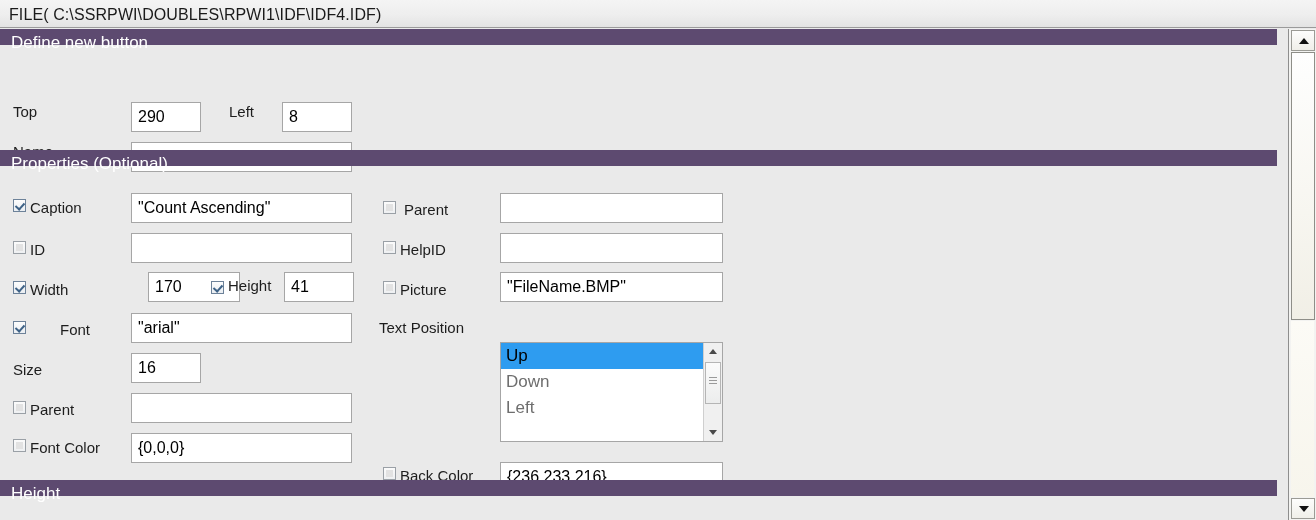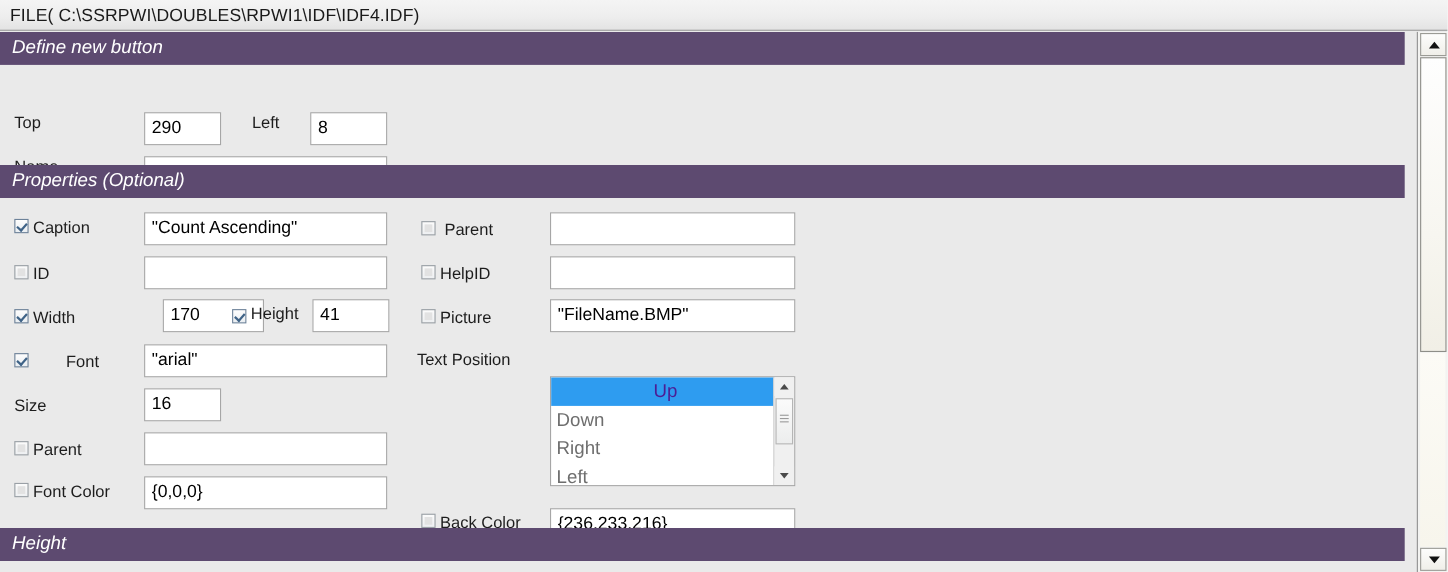--- a/index.html
+++ b/index.html
@@ -50,23 +50,22 @@
     height: 491px;
     background: #eaeaea;
     overflow: hidden;
   }
 
   
   .section-bar {
     position: absolute;
     left: 0;
     width: 1277px;
-    height: 30px;
+    height: 16px;
     background: #5d4a70;
-    font-style: italic;
   }
   .section-bar .section-title {
     position: absolute;
     left: 11px;
     top: 4px;
     color: #ffffff;
     font-size: 17px;
     font-weight: normal;
     white-space: nowrap;
   }
@@ -151,22 +150,21 @@
     height: 26px;
     line-height: 26px;
     font-size: 17px;
     color: #6e6e6e;
     padding-left: 5px;
     box-sizing: border-box;
     white-space: nowrap;
   }
   .lb-item.selected {
     background: #2e9cf0;
-    color: #4c1d95;
-    text-align: center;
+    color: #000000;
   }
   .lb-scroll {
     position: absolute;
     right: 0;
     top: 0;
     width: 19px;
     height: 98px;
     background: #f0f0f0;
     border-left: 1px solid #cfcfcf;
     box-sizing: border-box;
@@ -334,21 +332,20 @@
 
     <div class="cbox unchecked" style="left:383px; top:252px;"></div>
     <div class="lbl" style="left:400px; top:252px;">Picture</div>
     <input class="tbox" style="left: 500px; top: 243px; width: 223px; height: 30px;" value="&quot;FileName.BMP&quot;">
 
     <div class="lbl" style="left:379px; top:290px;">Text Position</div>
     <div class="listbox">
       <div class="lb-items">
         <div class="lb-item selected">Up</div>
         <div class="lb-item">Down</div>
-        <div class="lb-item">Right</div>
         <div class="lb-item">Left</div>
       </div>
       <div class="lb-scroll">
         <div class="lb-arrow up">
             <div class="tri"></div>
           </div>
         <div class="lb-thumb">
             <div class="grip"></div>
           </div>
         <div class="lb-arrow down">

